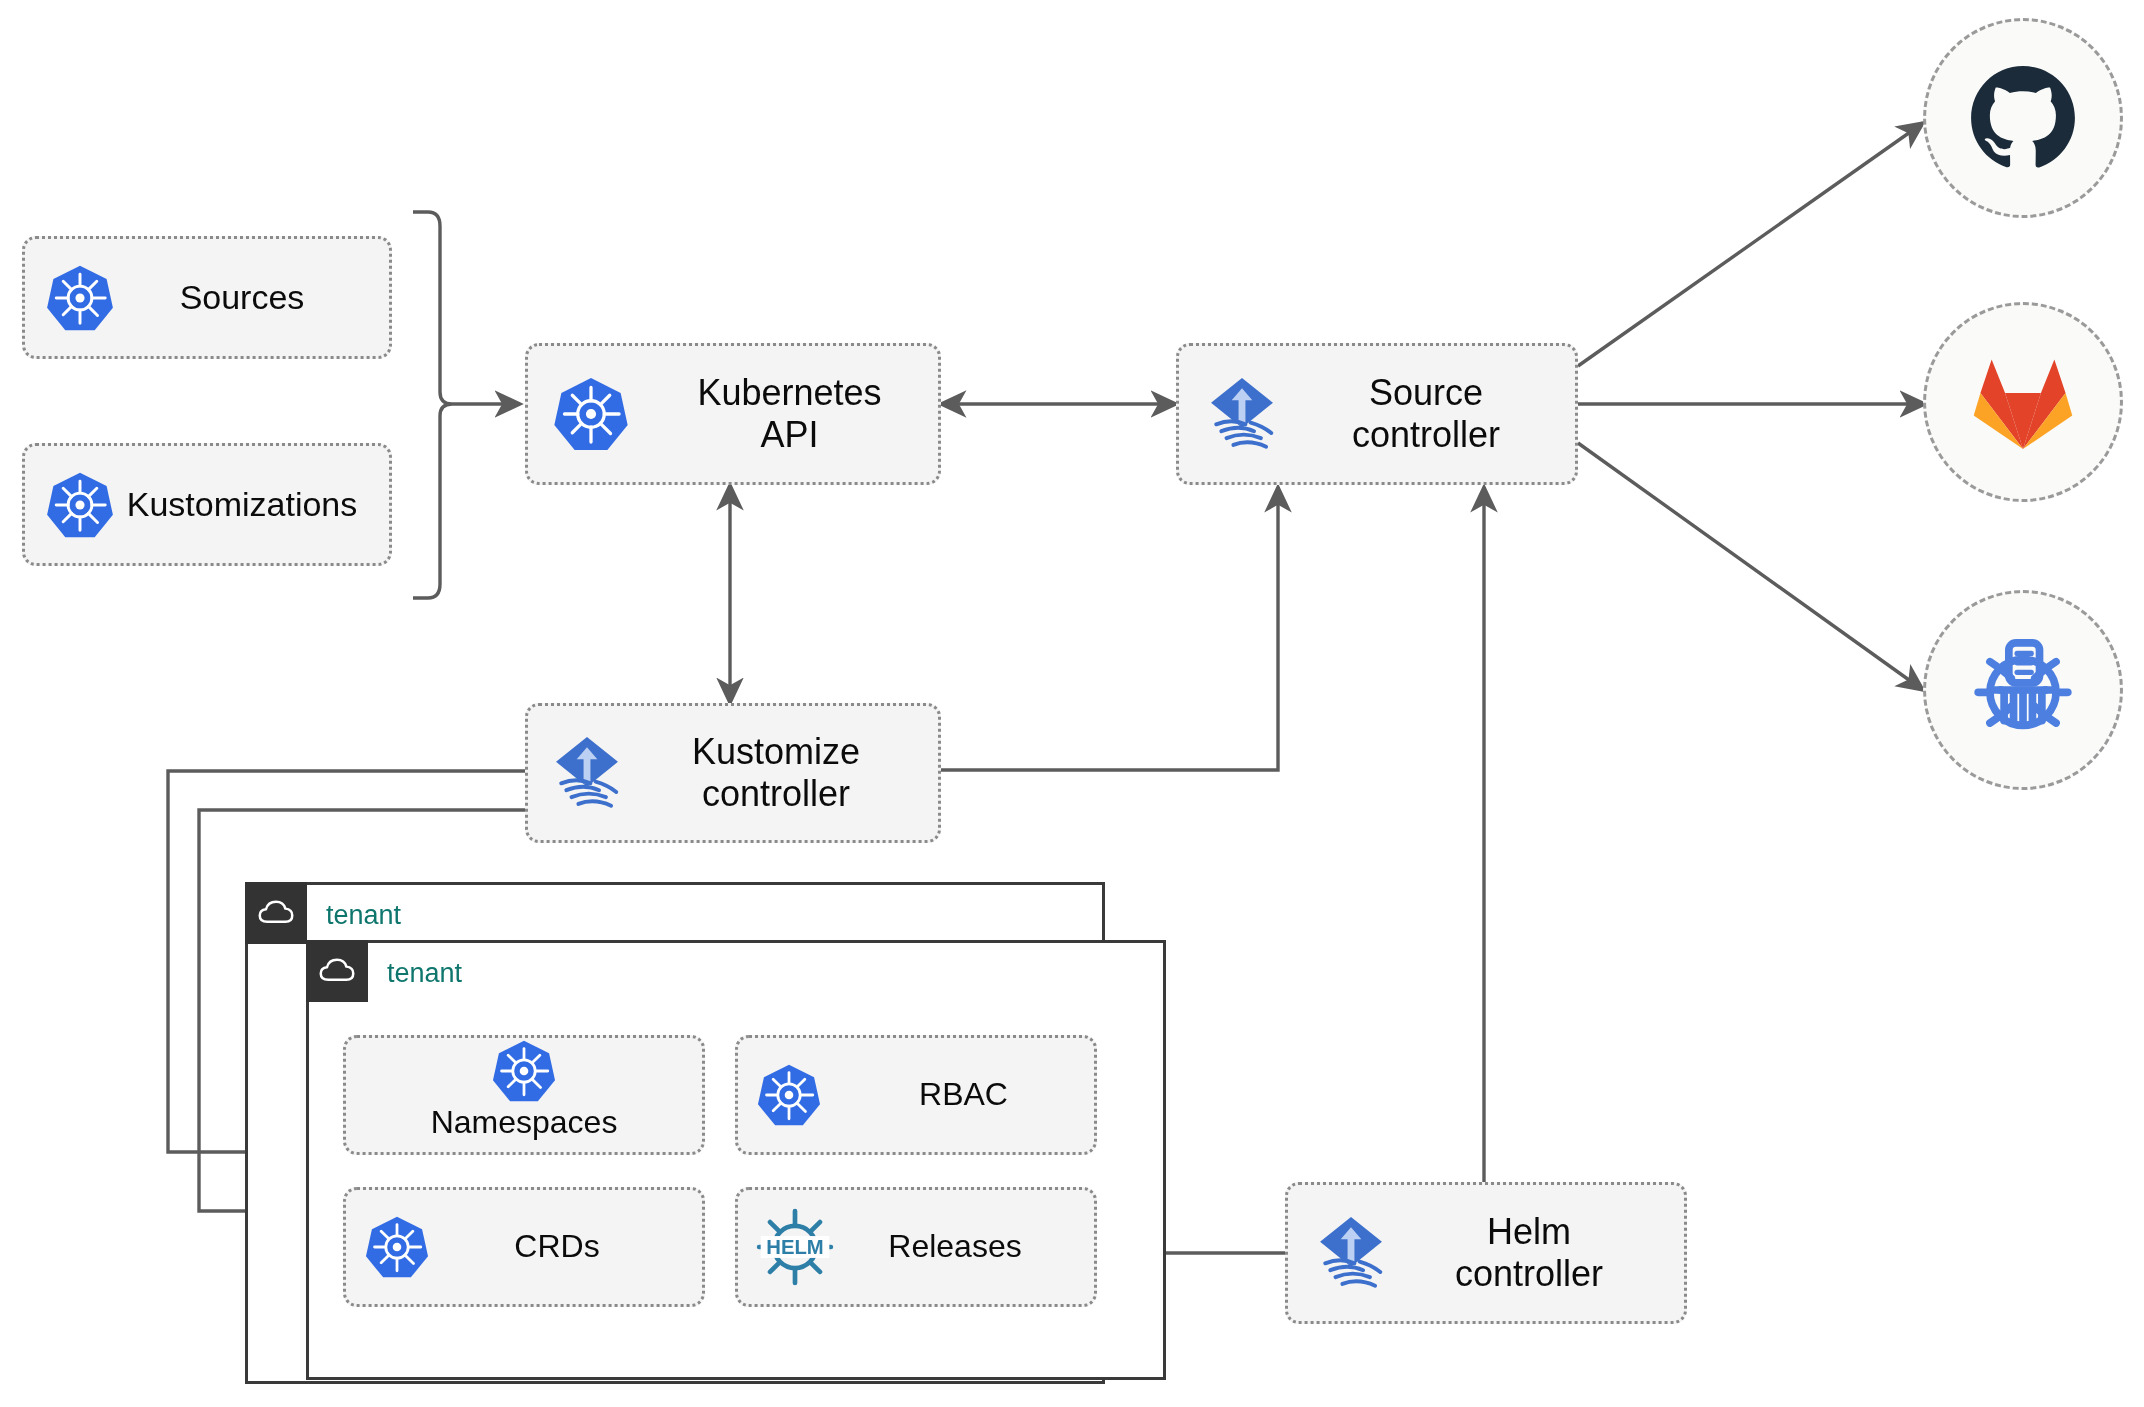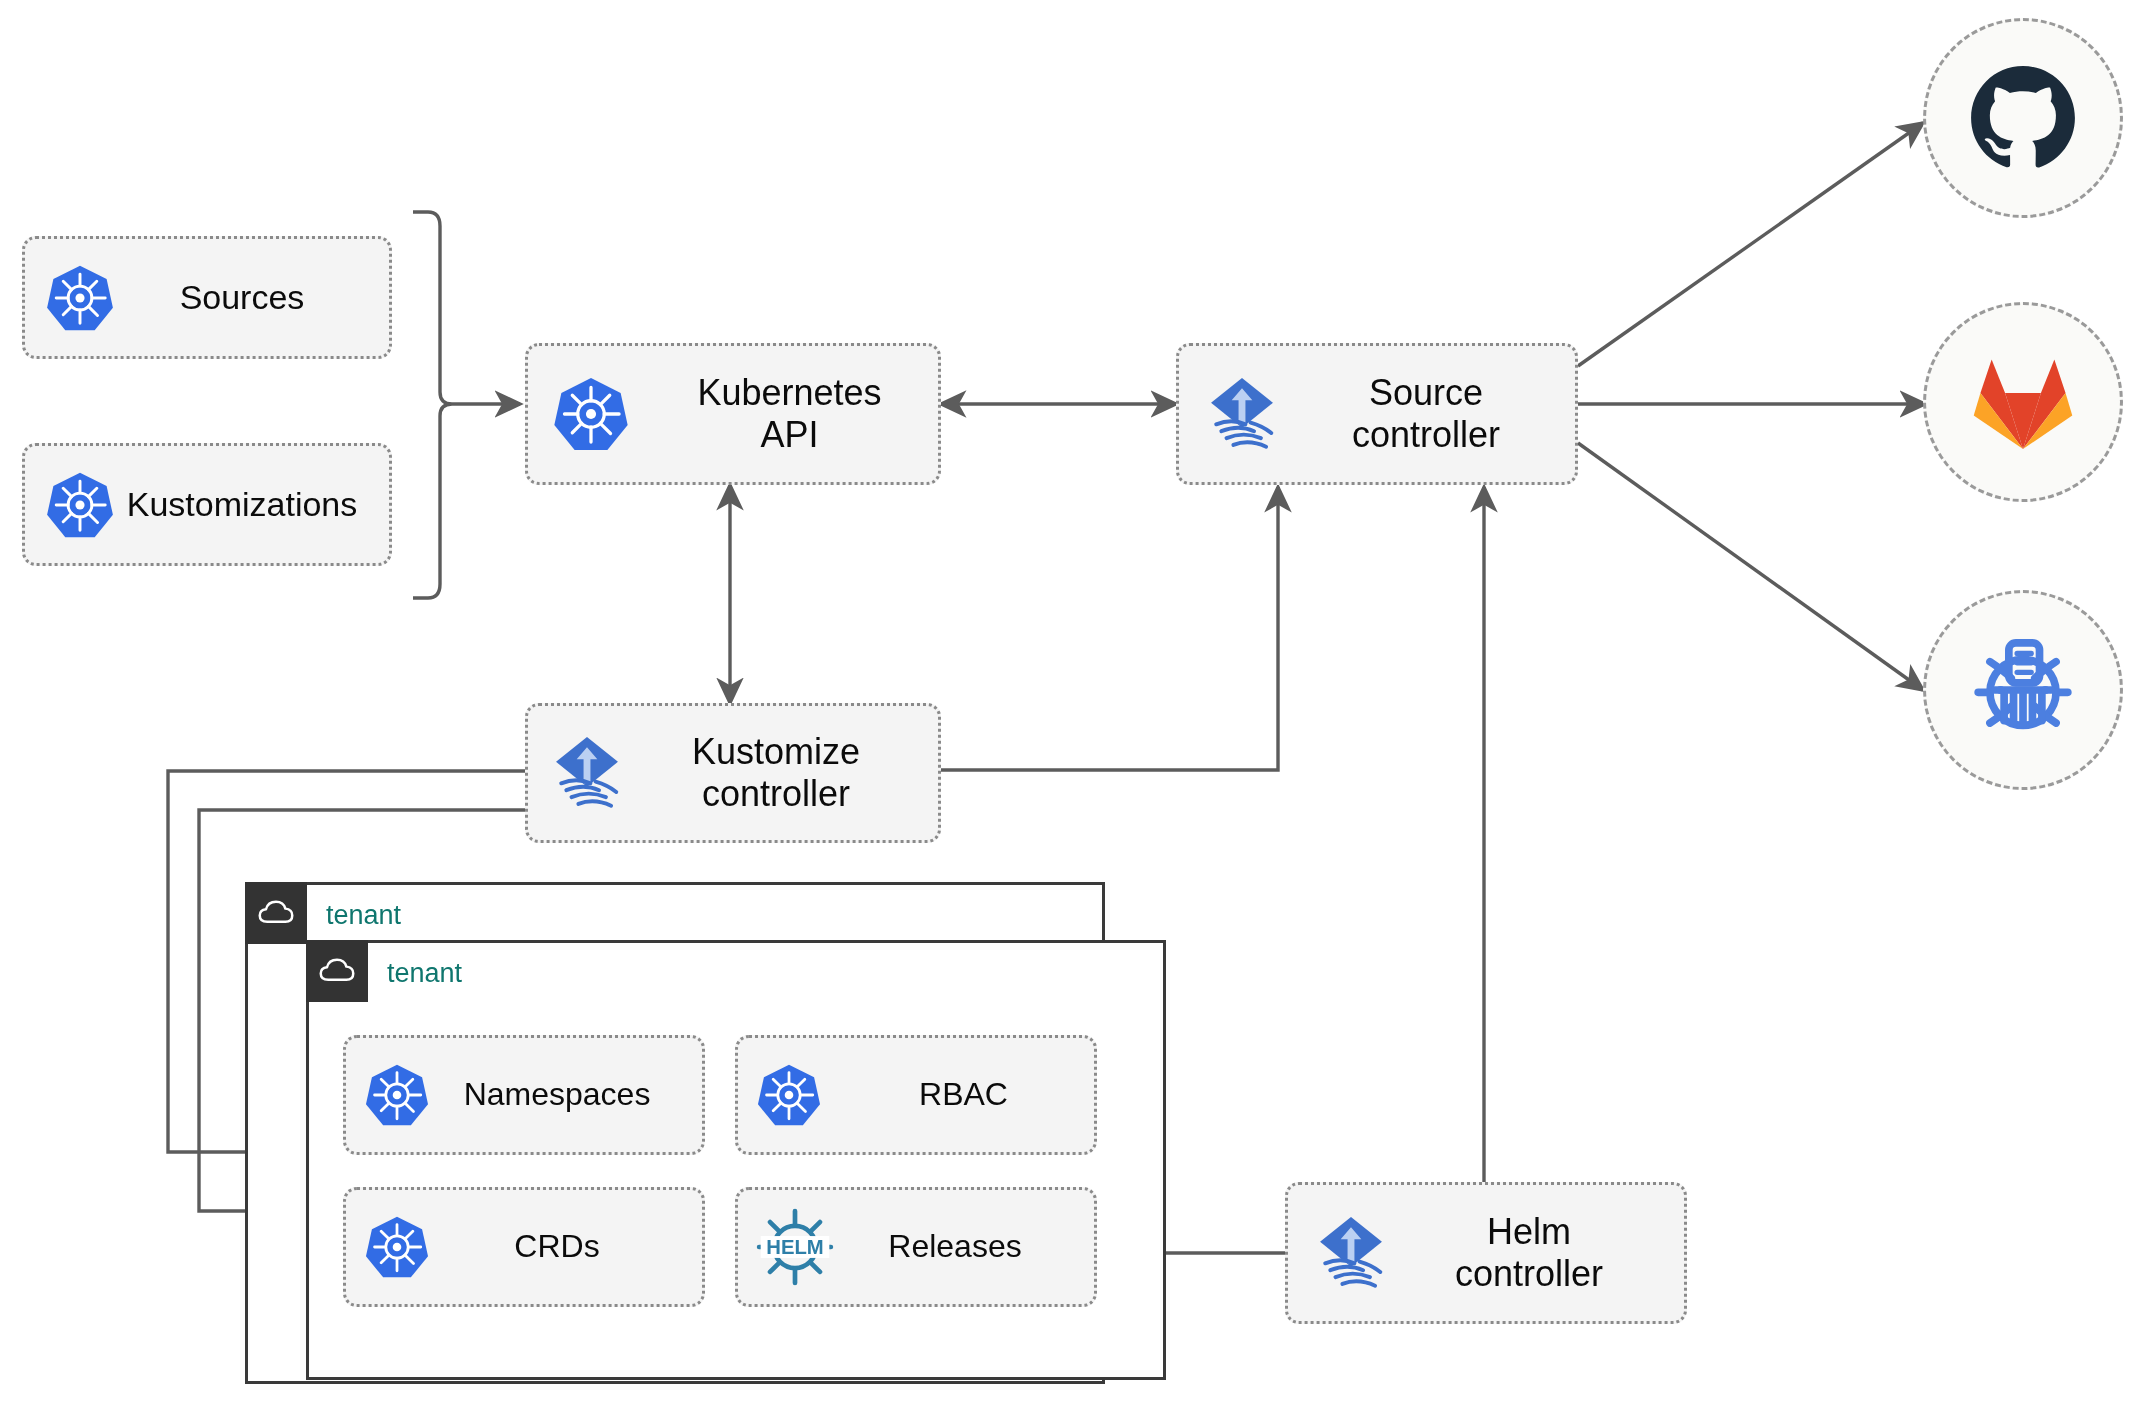--- a/index.html
+++ b/index.html
@@ -180,21 +180,21 @@
 
   <div class="tenant" style="left:306px;top:940px;width:860px;height:440px;"></div>
   <div class="tenant-hdr" style="left:306px;top:940px;width:62px;height:62px;">
     <svg width="40" height="40" viewBox="0 0 64 64">
       <path d="M18 46 Q6 46 6 36 Q6 27 16 26 Q19 14 32 14 Q44 14 47 25
                Q58 26 58 36 Q58 46 47 46 Z" fill="none" stroke="#ffffff" stroke-width="4" stroke-linejoin="round"></path>
     </svg>
   </div>
   <span class="tenant-name" style="left:379px;top:958px;font-size:27px;">tenant</span>
 
-  <div class="card" style="left:343px;top:1035px;width:362px;height:120px;padding:0 18px;">
+  <div class="card" style="left:343px;top:1035px;width:362px;height:120px;padding:0 18px;flex-direction:column;">
     <span class="ico">
       <svg width="66" height="66" viewBox="0 0 100 100">
         <path d="M50 4 L88 23 L97 64 L71 96 L29 96 L3 64 L12 23 Z" fill="#326CE5"></path>
         <g fill="none" stroke="#fff" stroke-width="4.2" stroke-linecap="round">
           <circle cx="50" cy="50" r="17"></circle>
           <path d="M50 16 L50 33 M50 67 L50 86 M16 50 L33 50 M67 50 L86 50
                    M26 26 L38 38 M62 62 L75 75 M74 26 L62 38 M38 62 L26 74"></path>
         </g>
         <circle cx="50" cy="50" r="6.5" fill="#fff"></circle>
       </svg>

